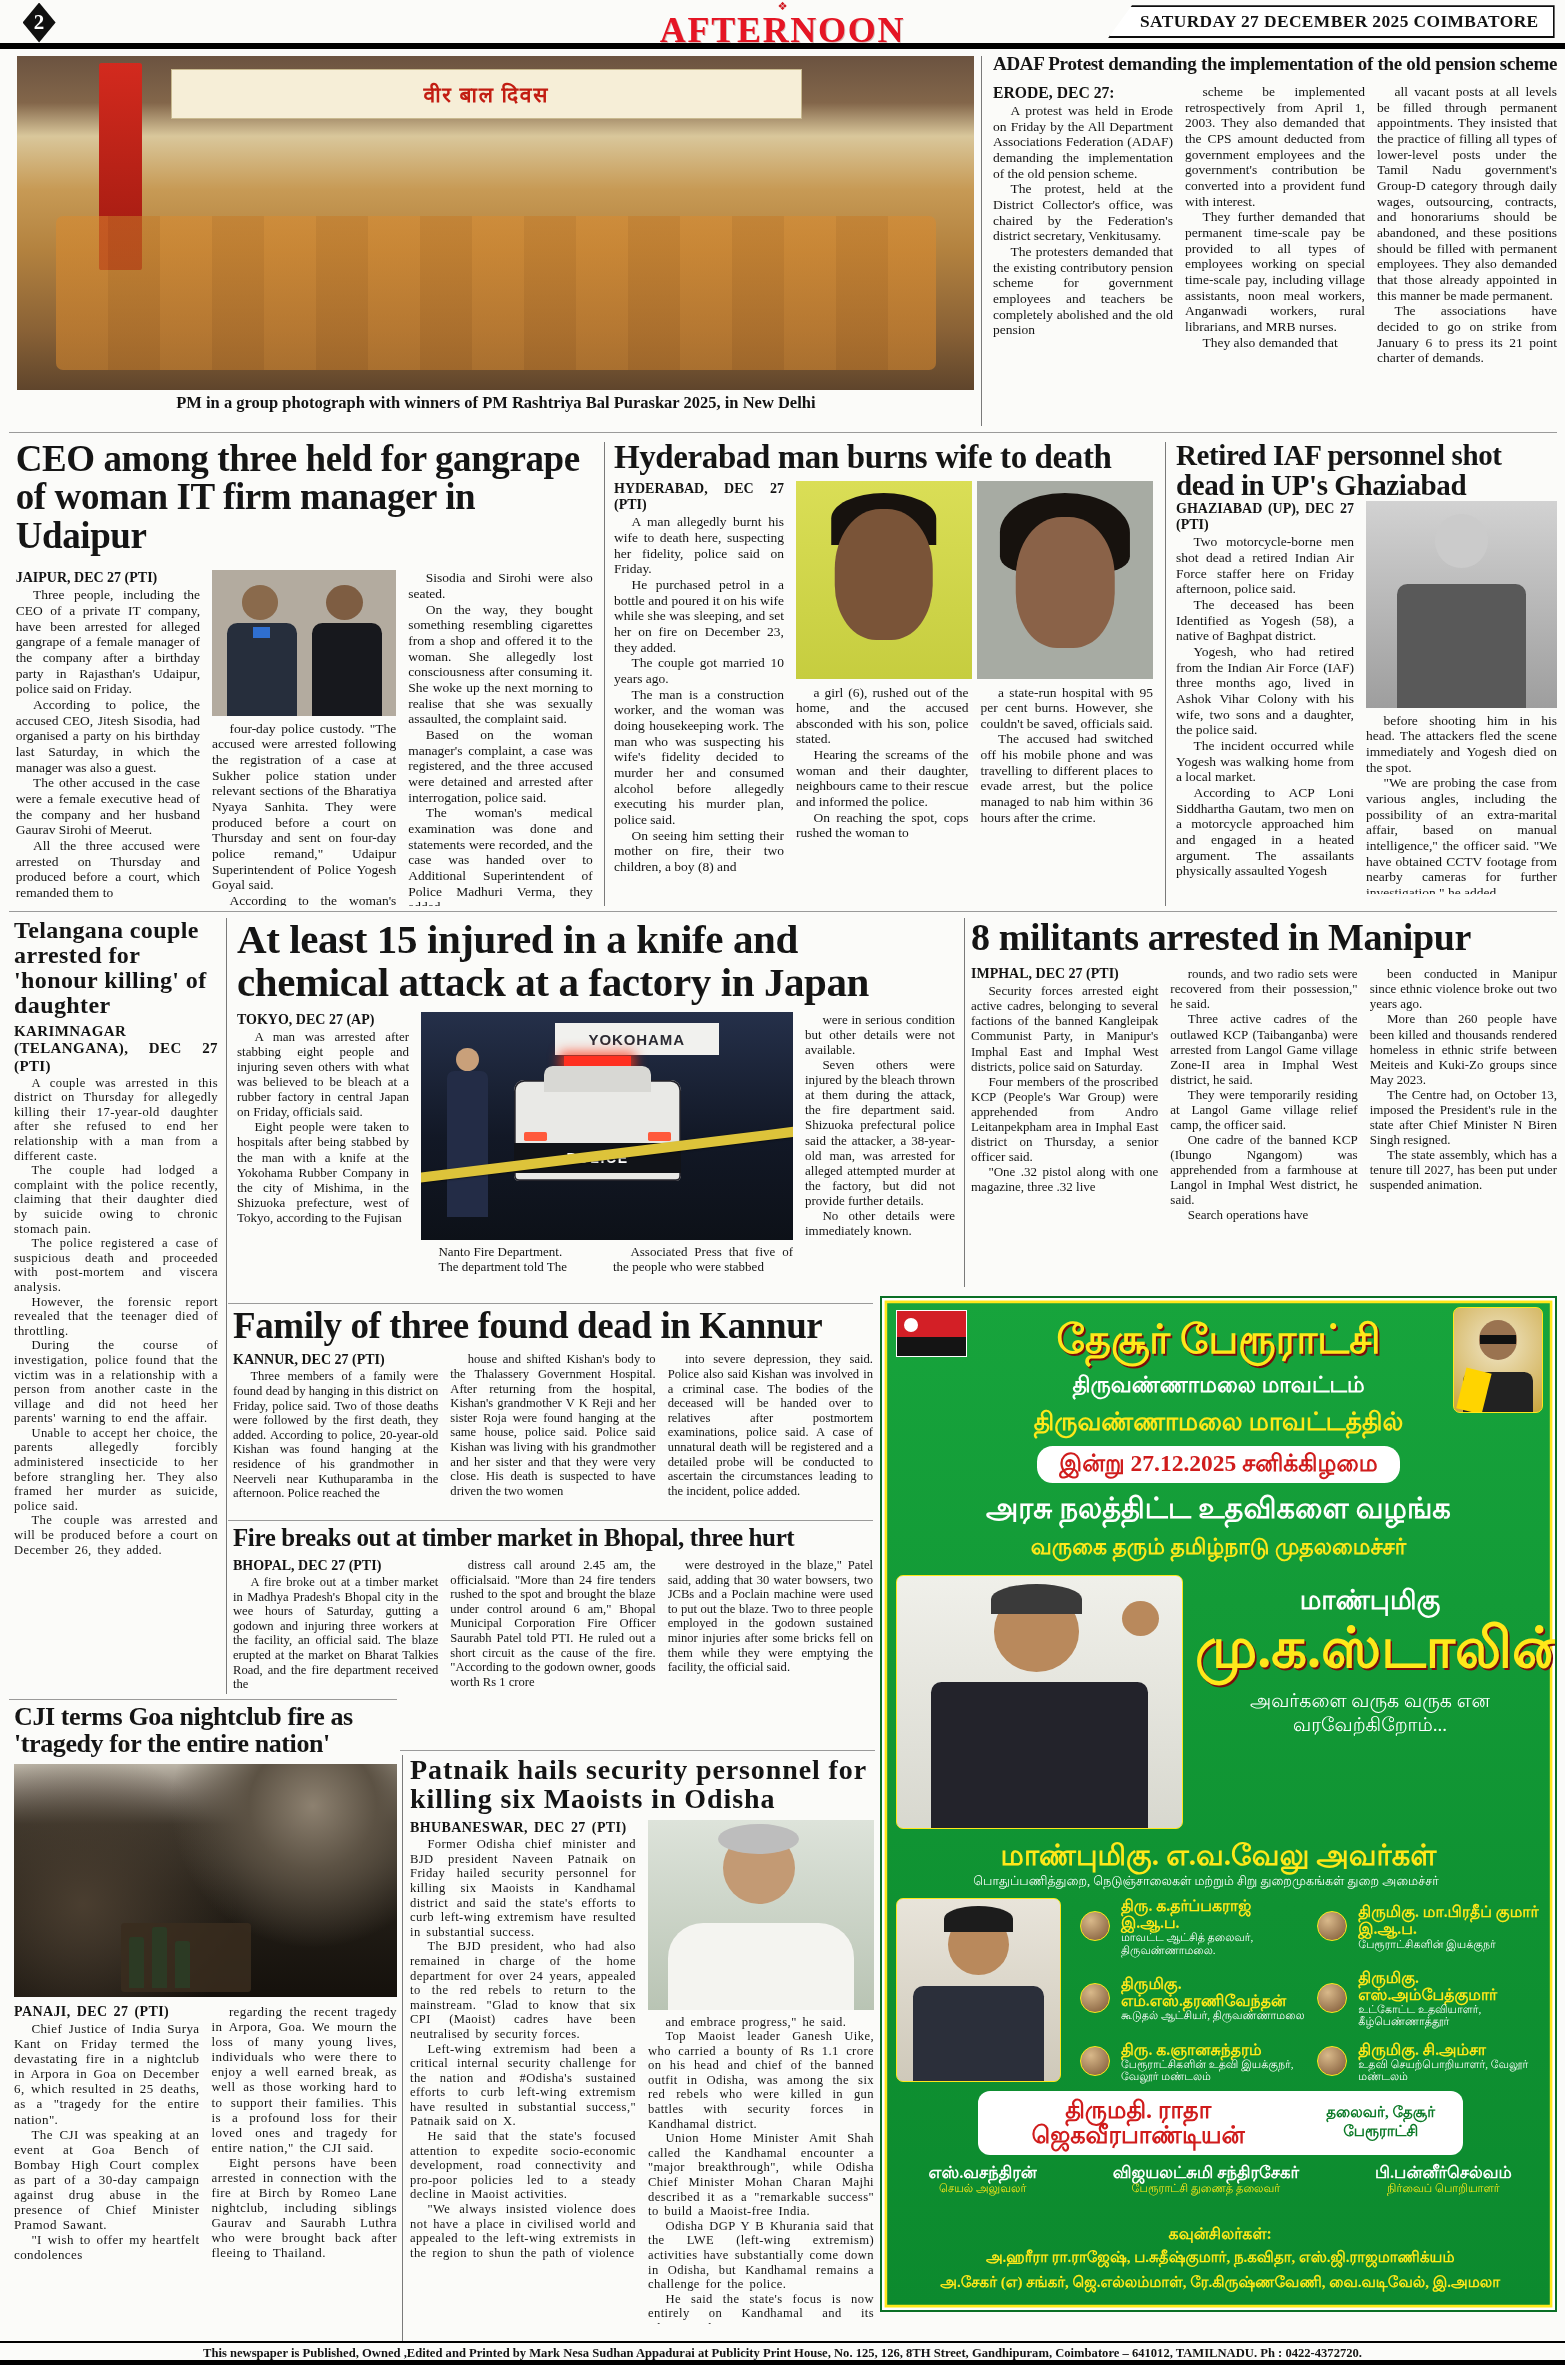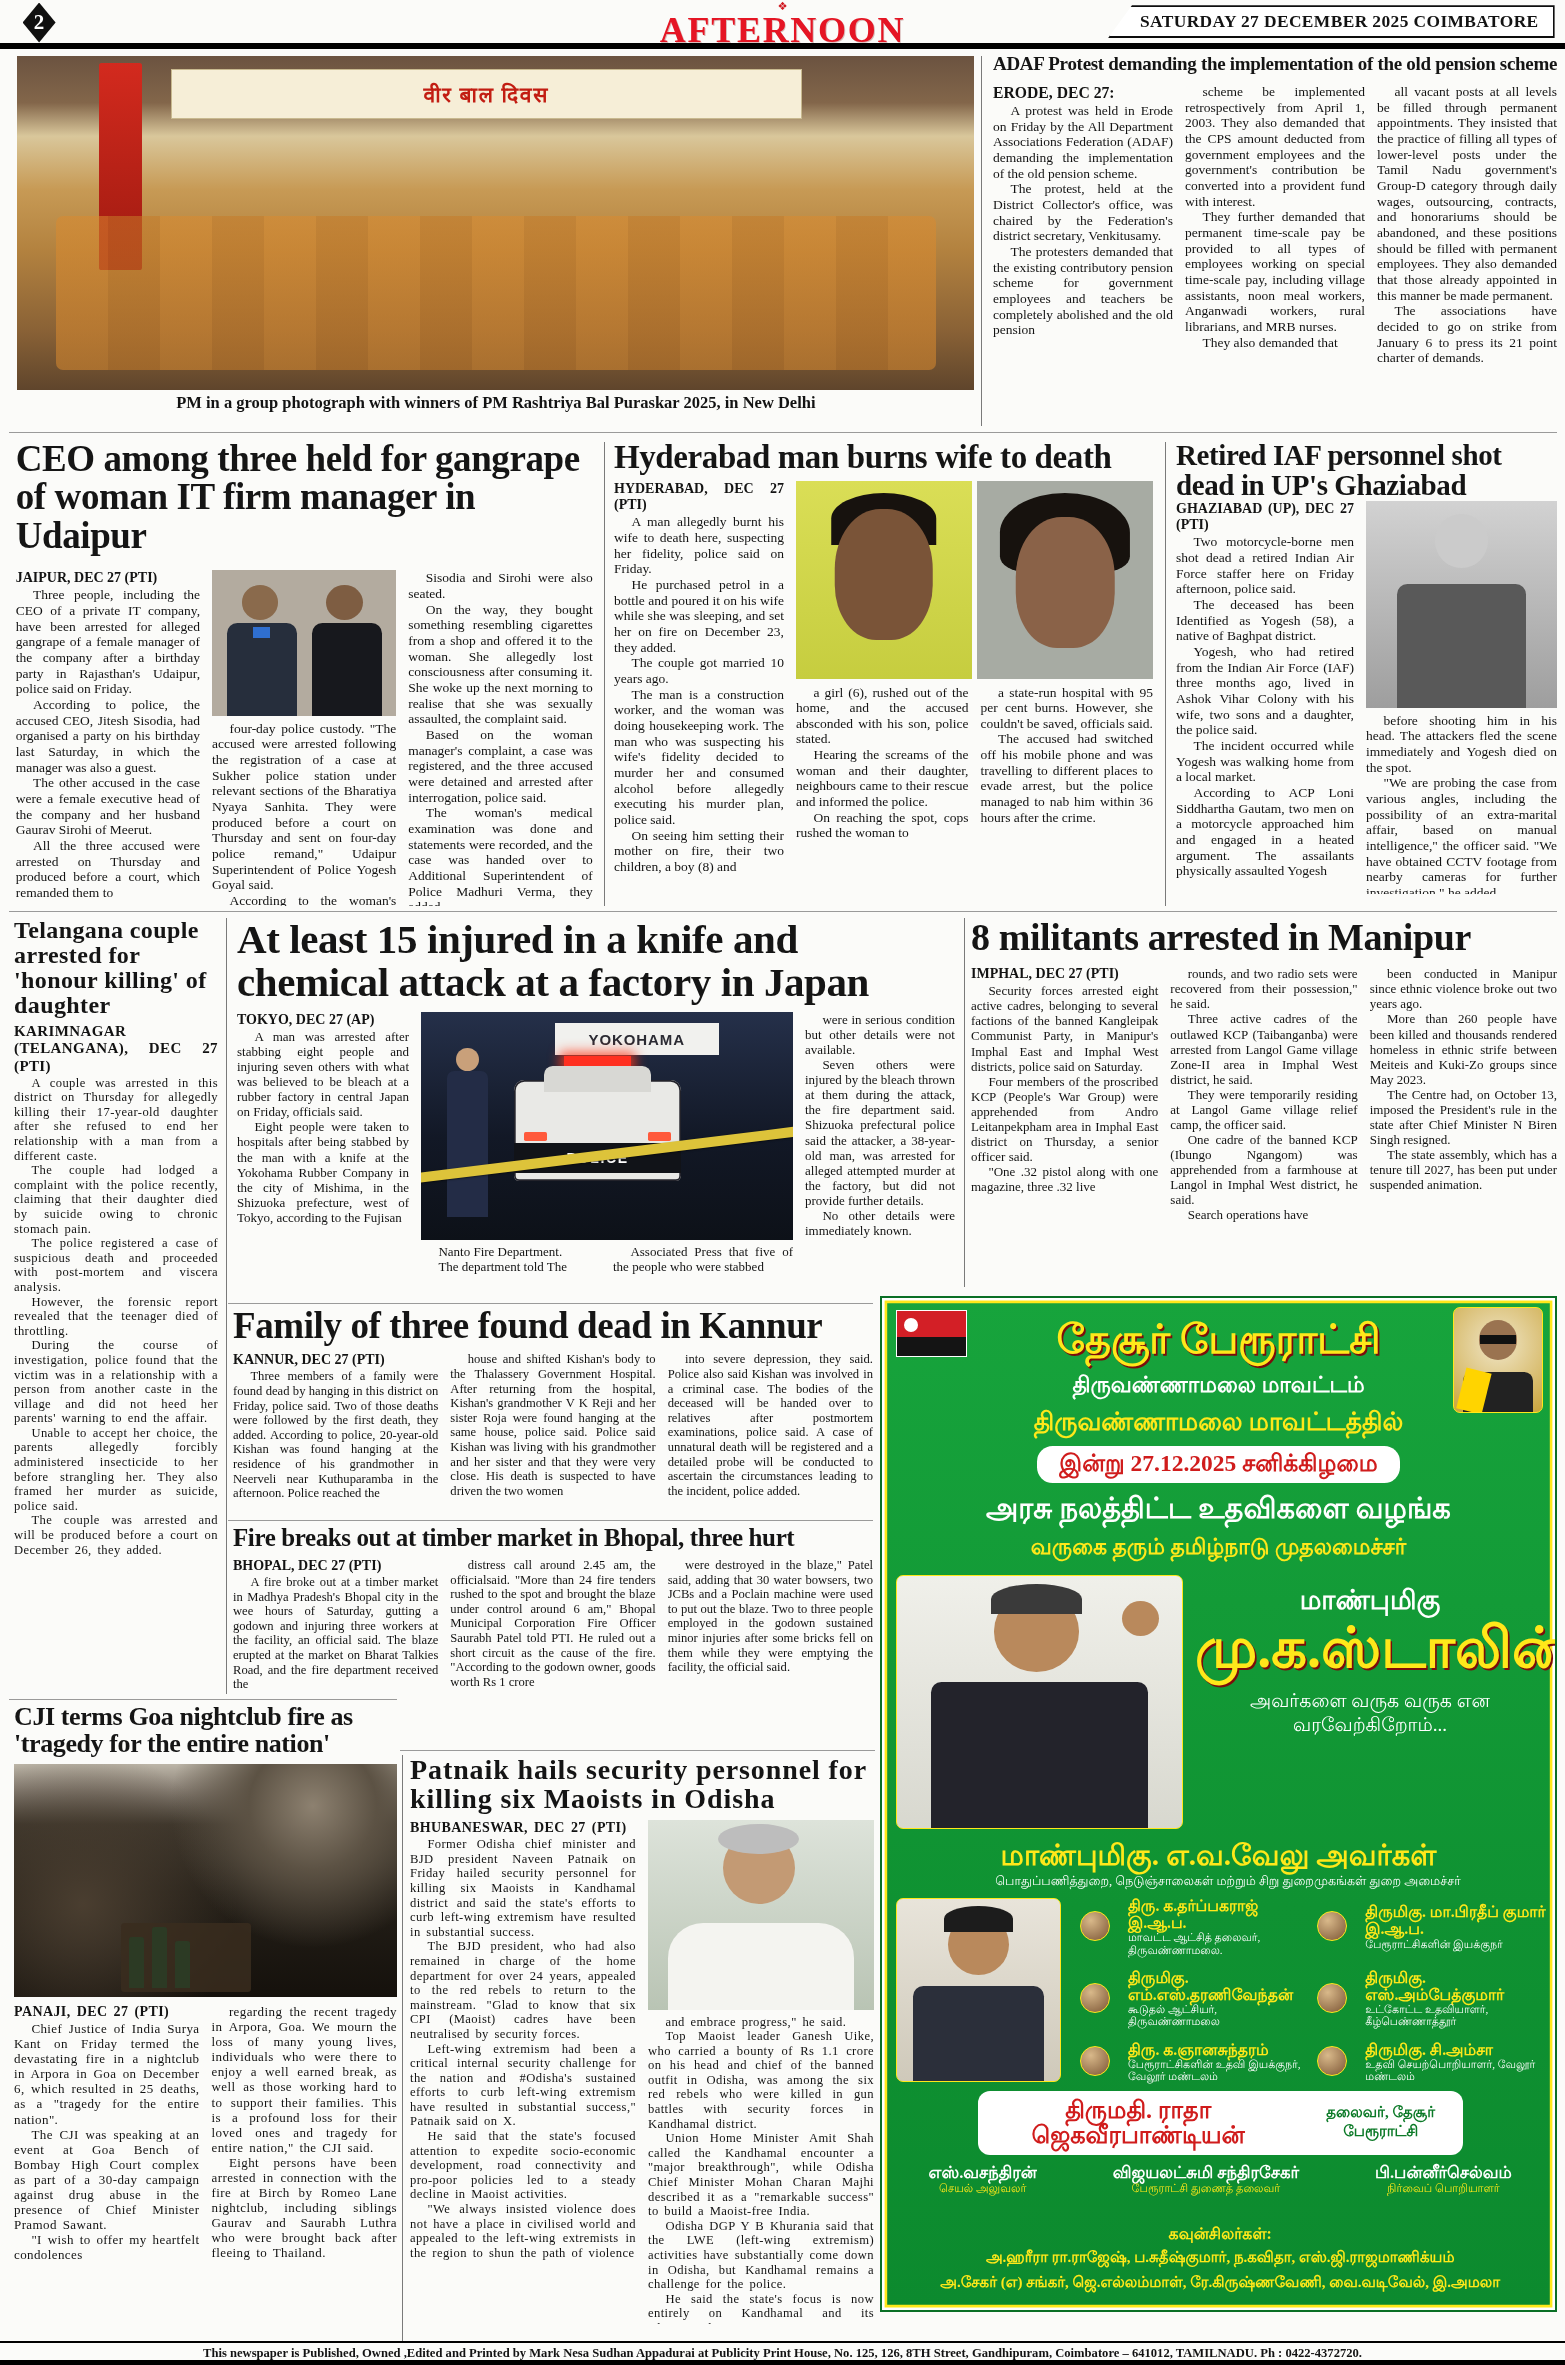--- a/index.html
+++ b/index.html
@@ -71,21 +71,21 @@
 .ad-flag .sun{position:absolute;left:10%;top:16%;width:14px;height:14px;border-radius:50%;background:#fff}
 .ad-title{margin-top:18px;font-size:40px;font-weight:bold;color:#ffe81a;text-shadow:1.7px 1.7px 0 #7c0c0c}
 .ad-sub{font-size:22px;font-weight:bold;color:#fff;margin-top:3.5px}
 .ad-photo{position:absolute;border:1.7px solid #ffe81a;border-radius:7px;overflow:hidden}
 .ad-line-y{color:#ffe81a;font-weight:bold}
 .ad-line-w{color:#fff;font-weight:bold}
 .ad-datebox{display:inline-block;background:#fff;border-radius:15.7px;padding:3.5px 22.6px;margin-top:7px}
 .ad-datebox span{color:#d01c1c;font-weight:bold;font-size:23.5px}
 .ad-cm-name{font-size:56px;font-weight:bold;color:#ffe81a;text-shadow:1.7px 1.7px 0 #7c0c0c;line-height:1.05}
 .ad-pairs{position:absolute;left:198px;top:595px;width:466px;height:193px;display:grid;grid-template-columns:1fr 1fr;gap:5.2px 8.7px}
-.ad-pair{display:flex;align-items:center;gap:18px;text-align:left}
+.ad-pair{display:flex;align-items:center;gap:11px;text-align:left}
 .ad-avatar{width:30px;height:30px;border-radius:50%;background:radial-gradient(circle at 35% 30%,#d9b98a,#7a5434);border:1.7px solid #ffe81a;flex:0 0 auto}
 .ad-pair-name{color:#ffe81a;font-weight:bold;font-size:15.7px;line-height:1.1}
 .ad-pair-title{color:#fff;font-size:11px;line-height:1.1}
 .ad-chairman{position:absolute;left:96px;top:793px;width:485px;height:64px;background:#fff;border-radius:12px;
  display:flex;align-items:center;justify-content:center}
 .ad-chair-name{color:#d01c1c;font-weight:bold;font-size:24px;line-height:1.05}
 .ad-chair-title{color:#0c7a28;font-weight:bold;font-size:15px}
 .ad-bottom{position:absolute;left:8.7px;top:866px;width:659px;display:flex;justify-content:space-around}
 .ad-bottom .ad-pair{flex-direction:column;gap:0.9px;text-align:center;align-items:center}
 .ad-bottom .ad-pair-name{color:#fff;font-size:16.5px}
@@ -490,21 +490,21 @@
     <div class="headc" style="right:8%;top:10%;width:13%;height:14%;background:#b9895c"></div>
     <div class="fig" style="left:12%;width:76%;height:58%;background:#23232b"></div>
   </div>
   <div style="position:absolute;left:313px;top:287px;width:350px">
     <div class="ad-line-w" style="font-size:27px">மாண்புமிகு</div>
     <div class="ad-cm-name">மு.க.ஸ்டாலின்</div>
     <div class="ad-line-w" style="margin-top:12px;font-size:19px;font-weight:normal">அவர்களை வருக வருக என வரவேற்கிறோம்...</div>
   </div>
 
   <div class="ad-line-y" style="position:absolute;left:0;top:541px;width:100%;font-size:29px">மாண்புமிகு. எ.வ.வேலு அவர்கள்</div>
-  <div class="ad-line-w" style="position:absolute;left:34px;top:576px;width:624px;font-size:12.6px;font-weight:normal">பொதுப்பணித்துறை, நெடுஞ்சாலைகள் மற்றும் சிறு துறைமுகங்கள் துறை அமைச்சர்</div>
+  <div class="ad-line-w" style="position:absolute;left:12px;top:576px;width:624px;font-size:12.6px;font-weight:normal">பொதுப்பணித்துறை, நெடுஞ்சாலைகள் மற்றும் சிறு துறைமுகங்கள் துறை அமைச்சர்</div>
 
   <div class="ad-photo" style="left:14px;top:600px;width:165px;height:184px;background:linear-gradient(#e8e4da,#cfc9ba)">
     <div class="headc" style="left:31%;top:8%;width:38%;height:34%;background:#b9895c"></div>
     <div style="position:absolute;left:29%;top:4%;width:42%;height:14%;background:#1c1c1c;border-radius:50% 50% 0 0"></div>
     <div class="fig" style="left:10%;width:80%;height:52%;background:#2b2f3a"></div>
   </div>
   <div class="ad-pairs">
       <div class="ad-pair">
         <div class="ad-avatar"></div>
         <div>

